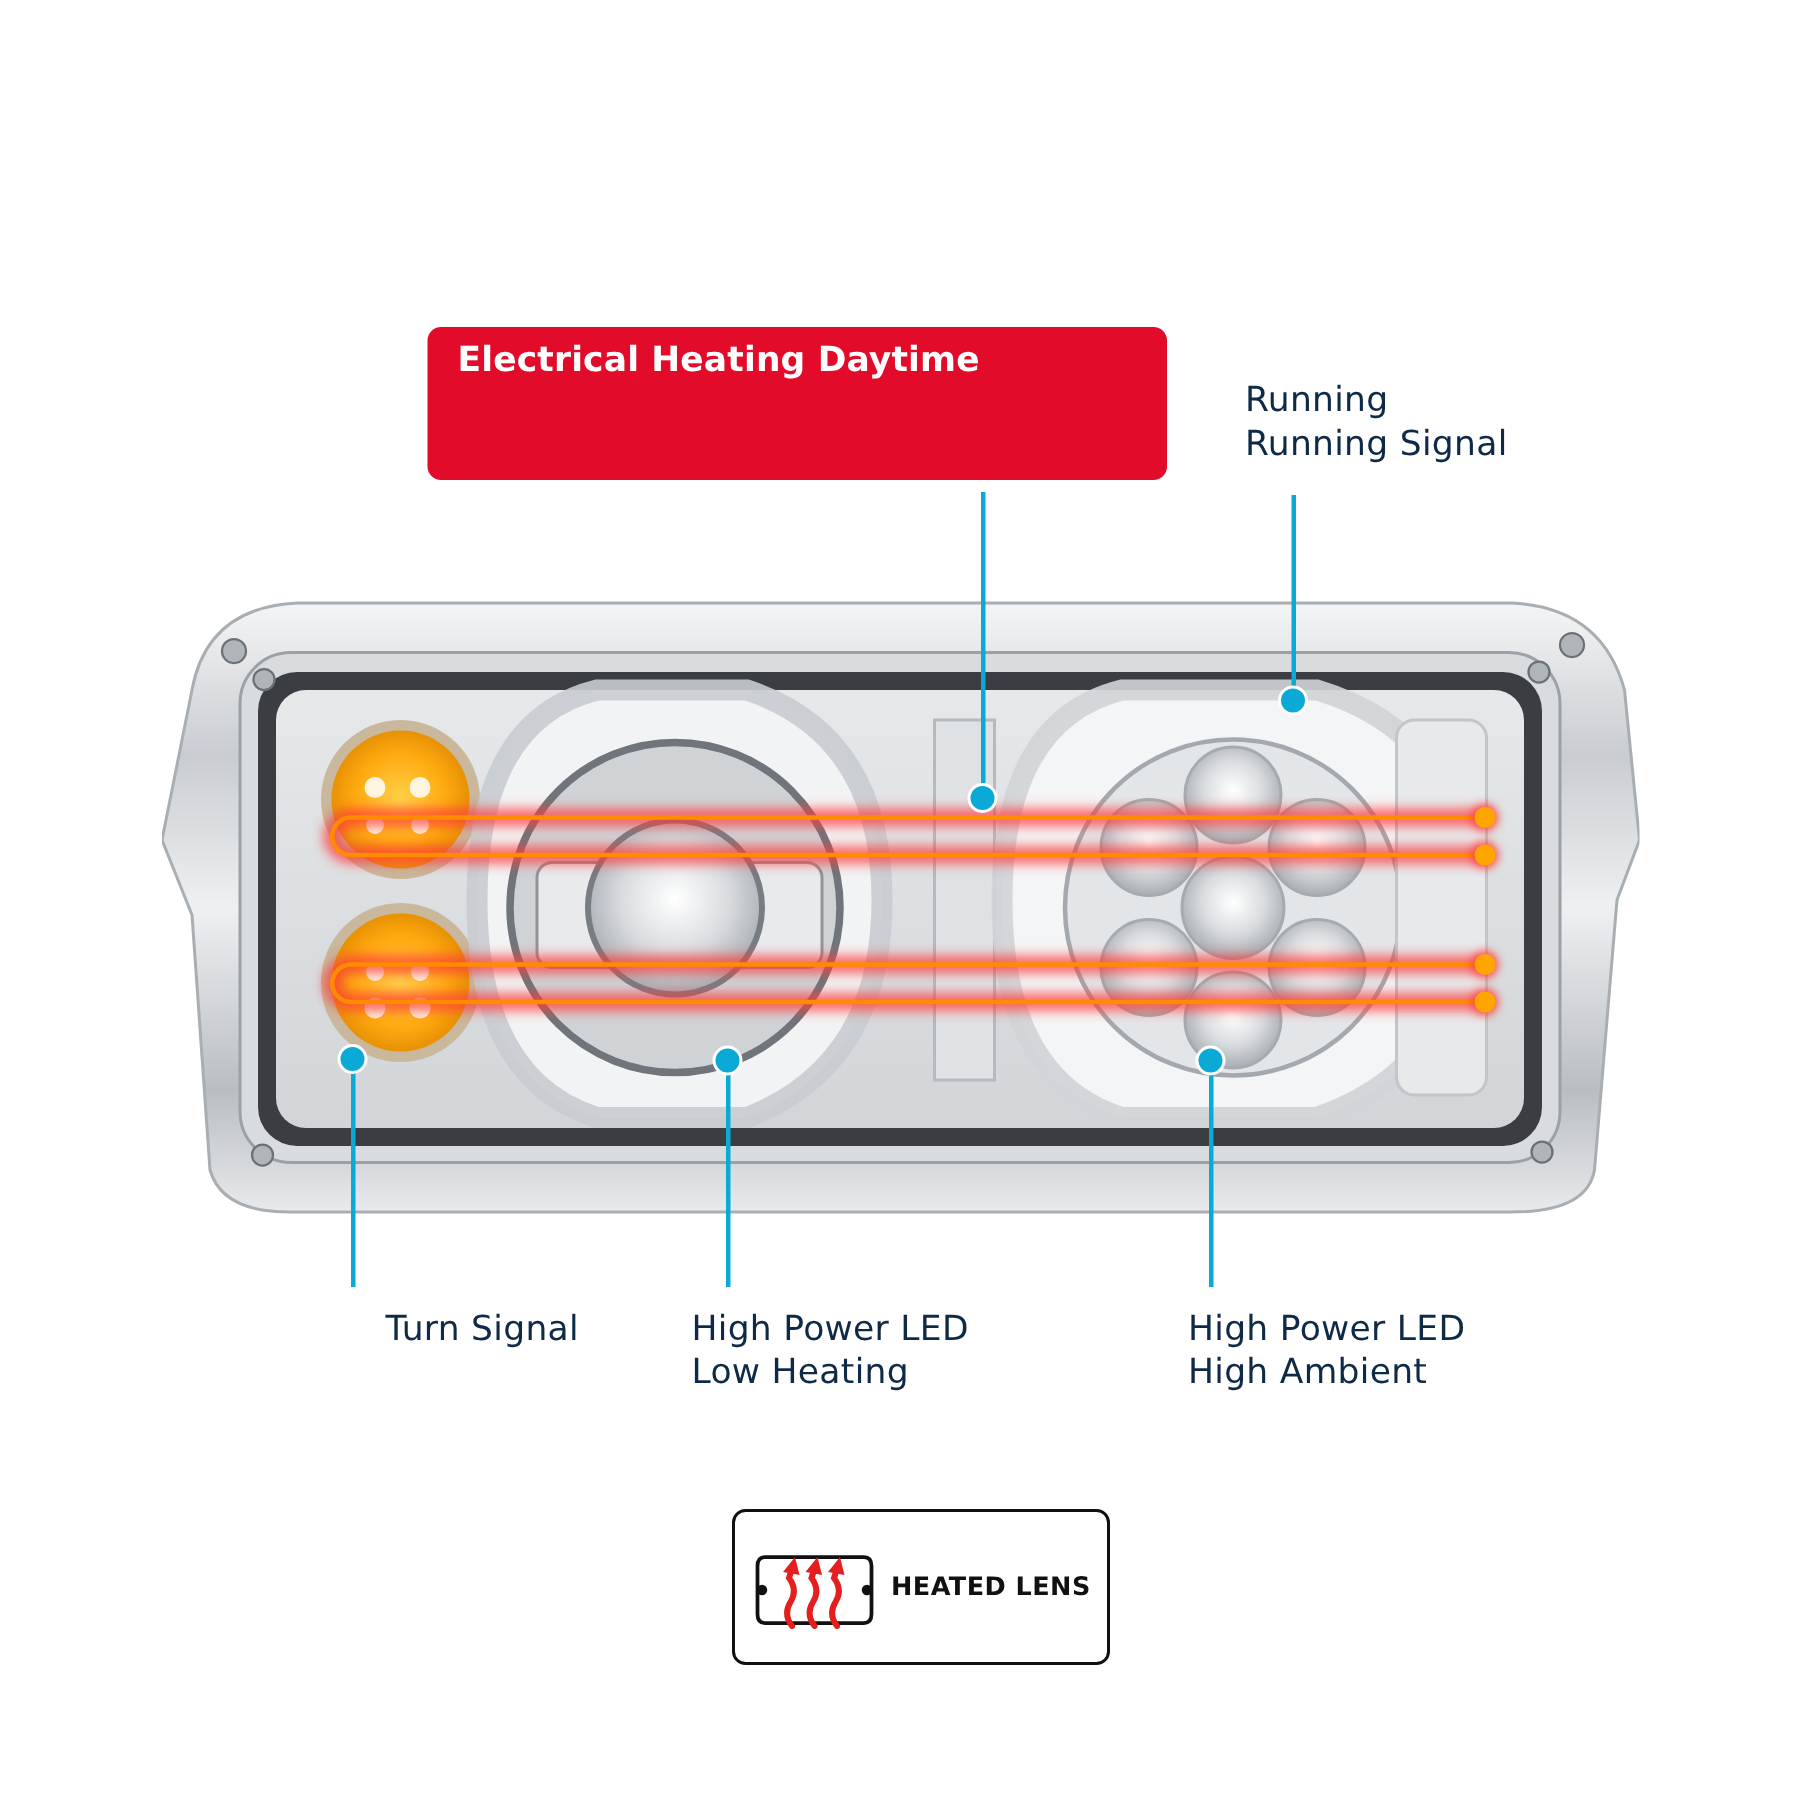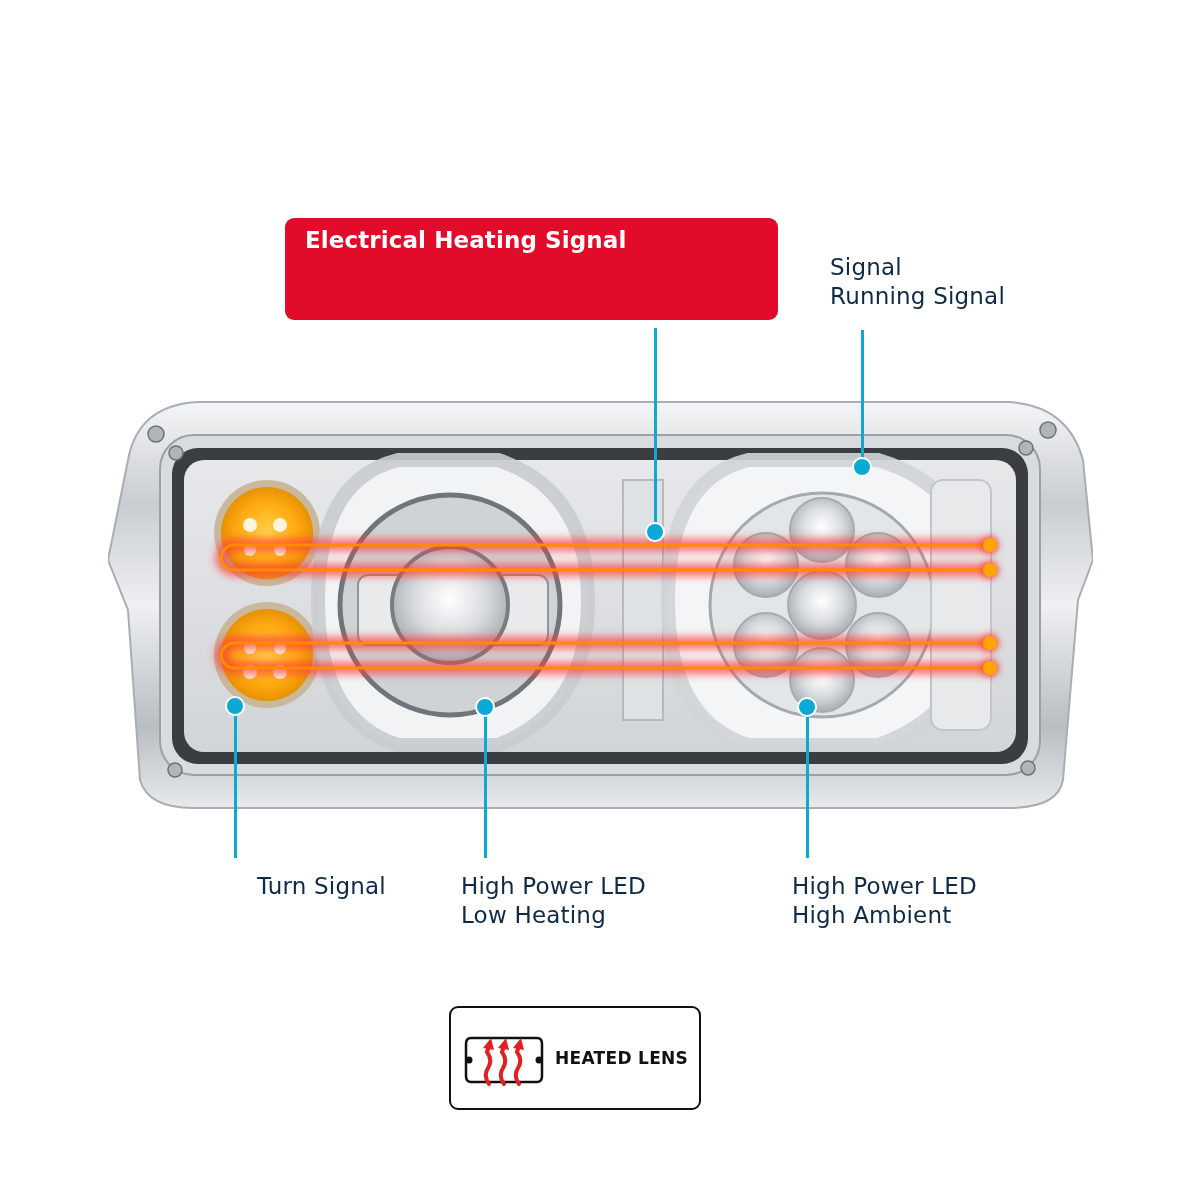--- a/index.html
+++ b/index.html
@@ -19,35 +19,35 @@
     .leader { position: absolute; width: 3px; background: #0aa9d6; }
     .dot { position: absolute; width: 20px; height: 20px; border-radius: 50%;
            background: #0aa9d6; border: 2px solid #ffffff; box-sizing: border-box; transform: translate(-50%, -50%); }
 
     
     .housing { left: 108px; top: 400px; width: 985px; height: 410px; }
     .wire-end { position: absolute; width: 14px; height: 14px; border-radius: 50%;
       background: #ffa500; box-shadow: 0 0 6px 2px rgba(255,60,60,0.85); transform: translate(-50%,-50%); }
 
     
-    .badge { left: 449px; top: 1006px; width: 252px; height: 104px; border: 2px solid #111;
+    .badge { left: 488px; top: 1006px; width: 252px; height: 104px; border: 2px solid #111;
       border-radius: 9px; box-sizing: border-box; background: #fff; }
     .badge-text { position: absolute; left: 104px; top: 40px; font-weight: bold; font-size: 17px;
       color: #111; letter-spacing: 0.3px; font-family: "DejaVu Sans", sans-serif; }
     .badge-icon { position: absolute; left: 12px; top: 26px; }
   </style>
 </head>
 <body>
 
 <div class="abs red-callout">
-  <div class="title">Electrical Heating Signal</div>
+  <div class="title">Electrical Heating Daytime</div>
 </div>
 
 <div class="abs label" style="left:830px; top:253px;">
-  <div>Signal</div>
+  <div>Running</div>
   <div>Running Signal</div>
 </div>
 
 <svg class="abs housing" width="985" height="410" viewBox="0 0 985 410">
   <defs>
     <linearGradient id="chrome" x1="0" y1="0" x2="0" y2="1">
       <stop offset="0" stop-color="#f4f5f6"></stop>
       <stop offset="0.25" stop-color="#c9cdd1"></stop>
       <stop offset="0.5" stop-color="#eef0f2"></stop>
       <stop offset="0.8" stop-color="#b9bec3"></stop>

